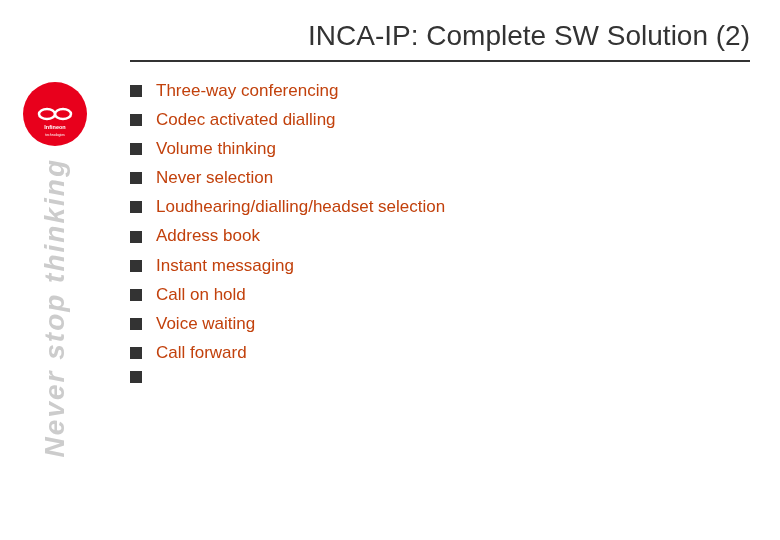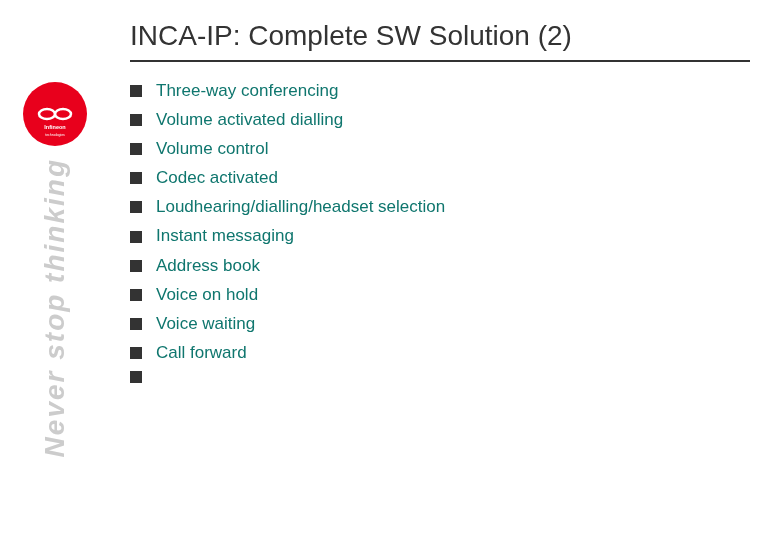--- a/index.html
+++ b/index.html
@@ -58,38 +58,39 @@
       padding: 20px 30px 20px 20px;
       display: flex;
       flex-direction: column;
     }
 
     .page-title {
       font-size: 28px;
       font-weight: normal;
       color: #333333;
       margin-bottom: 8px;
+      text-align: right;
     }
 
     .title-divider {
       height: 2px;
       background: #333333;
       margin-bottom: 18px;
     }
 
     .bullet-list {
       list-style: none;
       padding: 0;
     }
 
     .bullet-list li {
       display: flex;
       align-items: center;
       font-size: 17px;
-      color: #0f766e;
+      color: #c2410c;
       margin-bottom: 7px;
       line-height: 1.3;
     }
 
     .bullet-square {
       width: 12px;
       height: 12px;
       background: #333333;
       flex-shrink: 0;
       margin-right: 14px;
@@ -118,45 +119,45 @@
 <div class="main-content">
   <h1 class="page-title">INCA-IP: Complete SW Solution (2)</h1>
   <div class="title-divider"></div>
   <ul class="bullet-list">
   <li>
         <span class="bullet-square"></span>
         <span>Three-way conferencing</span>
       </li>
       <li>
         <span class="bullet-square"></span>
-        <span>Volume activated dialling</span>
+        <span>Codec activated dialling</span>
       </li>
       <li>
         <span class="bullet-square"></span>
-        <span>Volume control</span>
+        <span>Volume thinking</span>
       </li>
       <li>
         <span class="bullet-square"></span>
-        <span>Codec activated</span>
+        <span>Never selection</span>
       </li>
       <li>
         <span class="bullet-square"></span>
         <span>Loudhearing/dialling/headset selection</span>
       </li>
       <li>
         <span class="bullet-square"></span>
+        <span>Address book</span>
+      </li>
+      <li>
+        <span class="bullet-square"></span>
         <span>Instant messaging</span>
       </li>
       <li>
         <span class="bullet-square"></span>
-        <span>Address book</span>
-      </li>
-      <li>
-        <span class="bullet-square"></span>
-        <span>Voice on hold</span>
+        <span>Call on hold</span>
       </li>
       <li>
         <span class="bullet-square"></span>
         <span>Voice waiting</span>
       </li>
       <li>
         <span class="bullet-square"></span>
         <span>Call forward</span>
       </li>
       <li>

